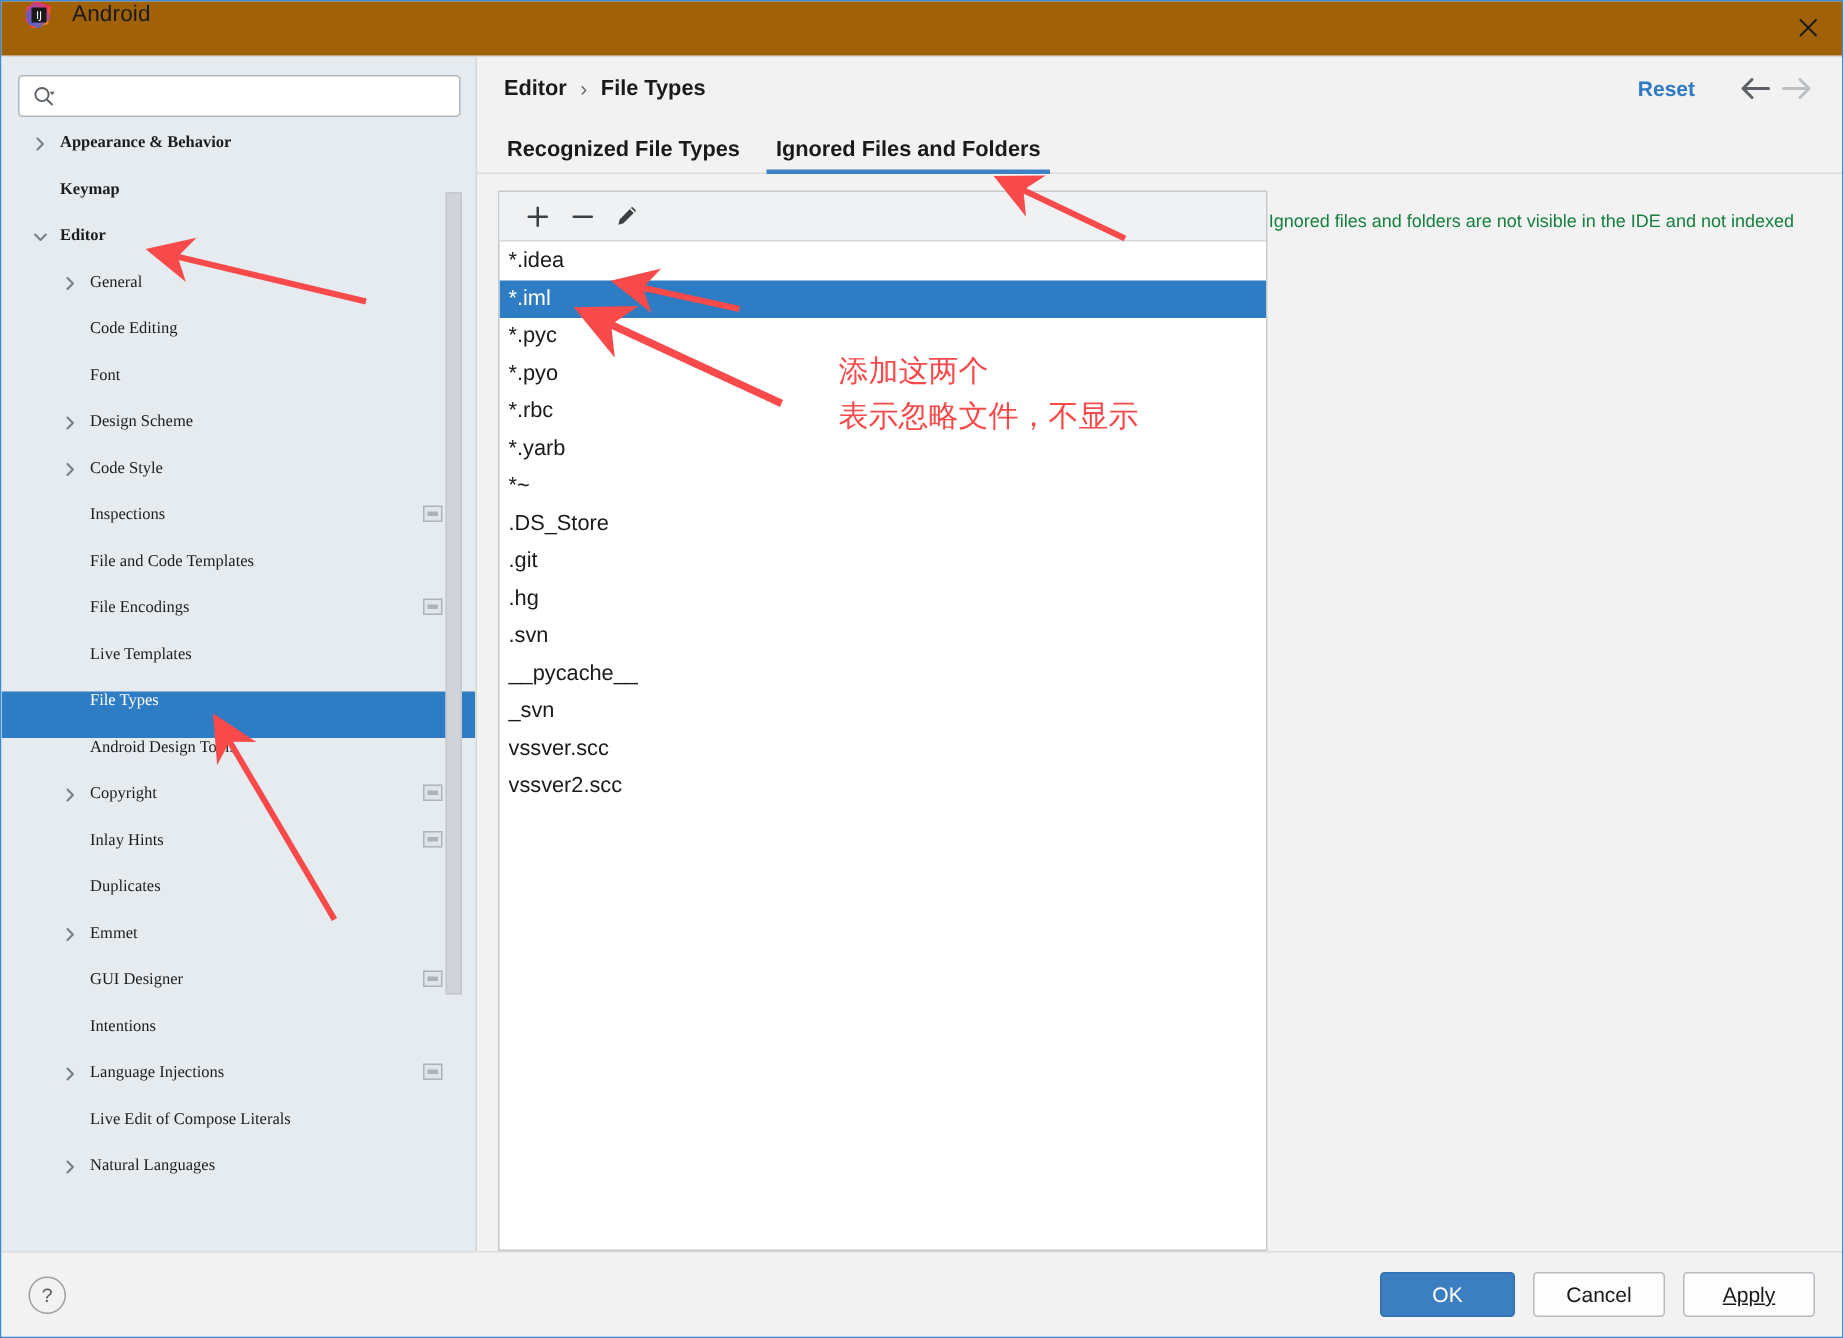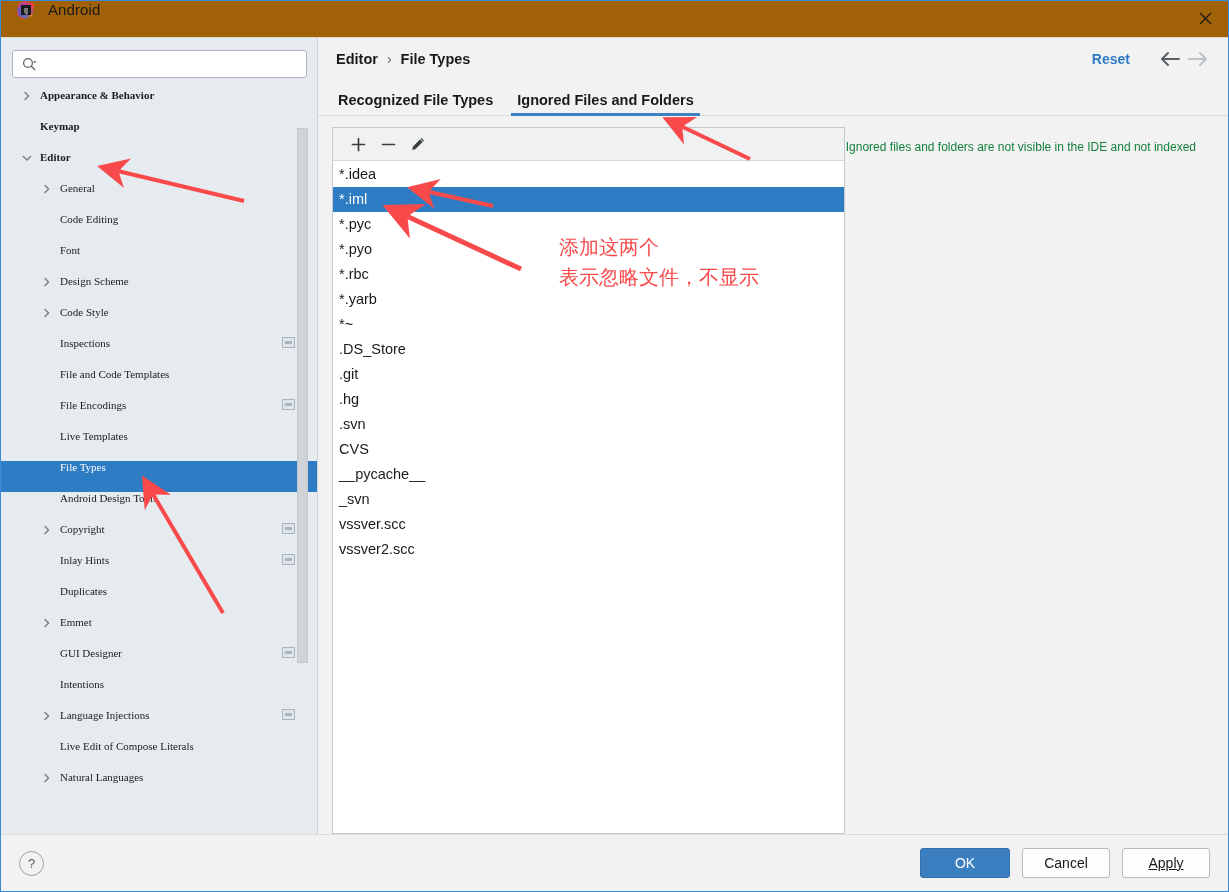--- a/index.html
+++ b/index.html
@@ -485,21 +485,20 @@
               <div class="list-item sel">*.iml</div>
               <div class="list-item">*.pyc</div>
               <div class="list-item">*.pyo</div>
               <div class="list-item">*.rbc</div>
               <div class="list-item">*.yarb</div>
               <div class="list-item">*~</div>
               <div class="list-item">.DS_Store</div>
               <div class="list-item">.git</div>
               <div class="list-item">.hg</div>
               <div class="list-item">.svn</div>
-              <div class="list-item">CVS</div>
               <div class="list-item">__pycache__</div>
               <div class="list-item">_svn</div>
               <div class="list-item">vssver.scc</div>
               <div class="list-item">vssver2.scc</div>
             </div>
         </div>
         <div class="hint">Ignored files and folders are not visible in the IDE and not indexed</div>
       </div>
     </div>
   </div>

